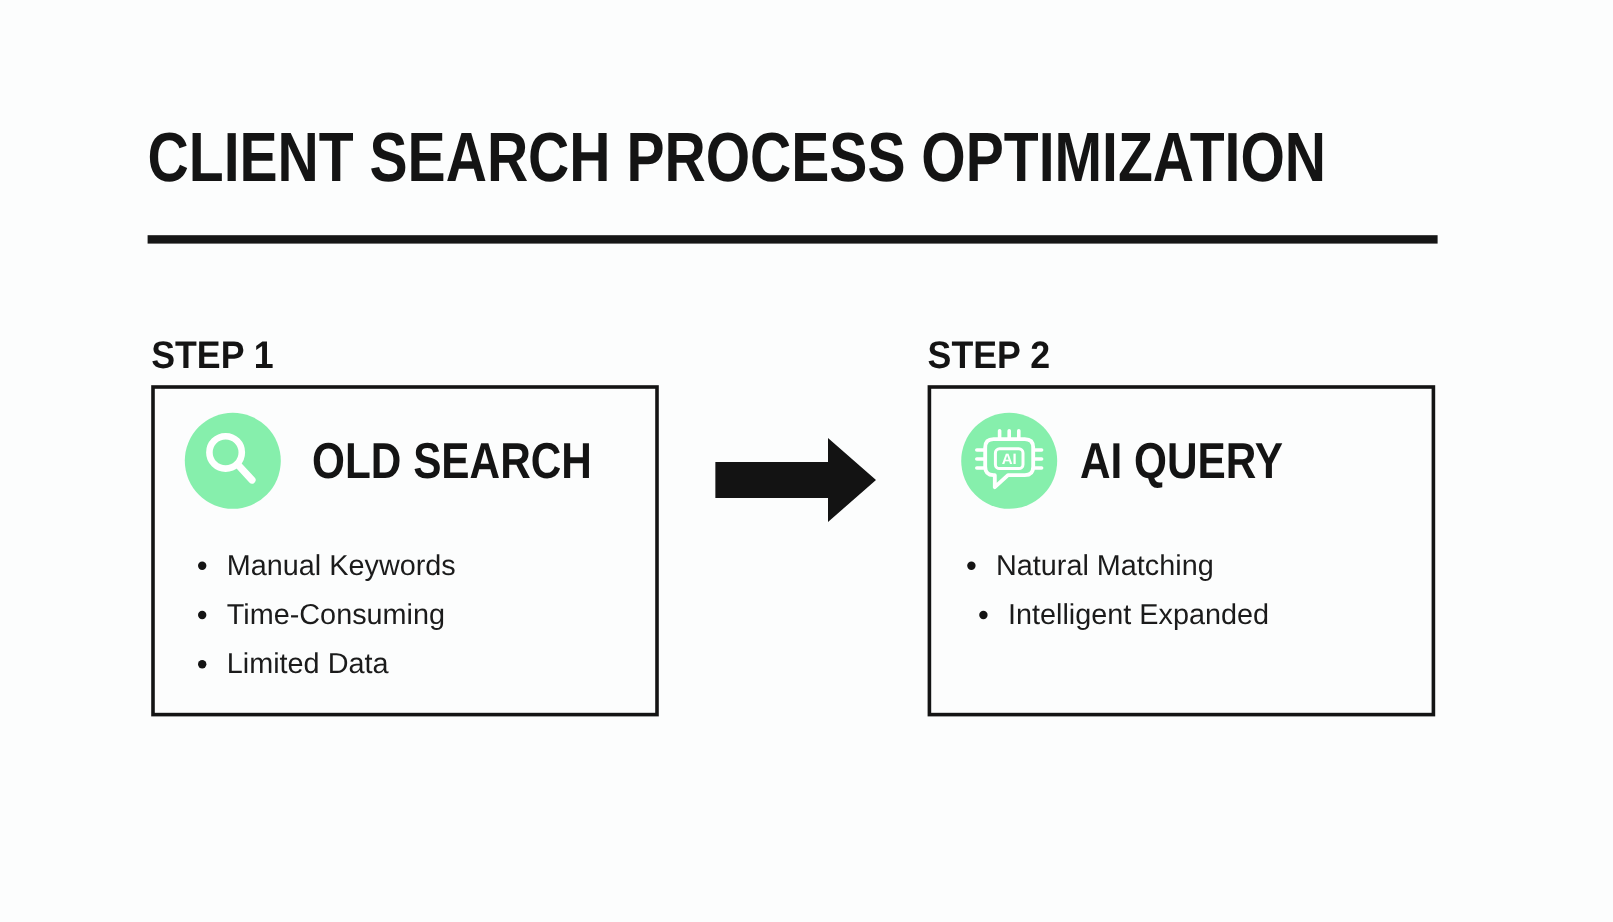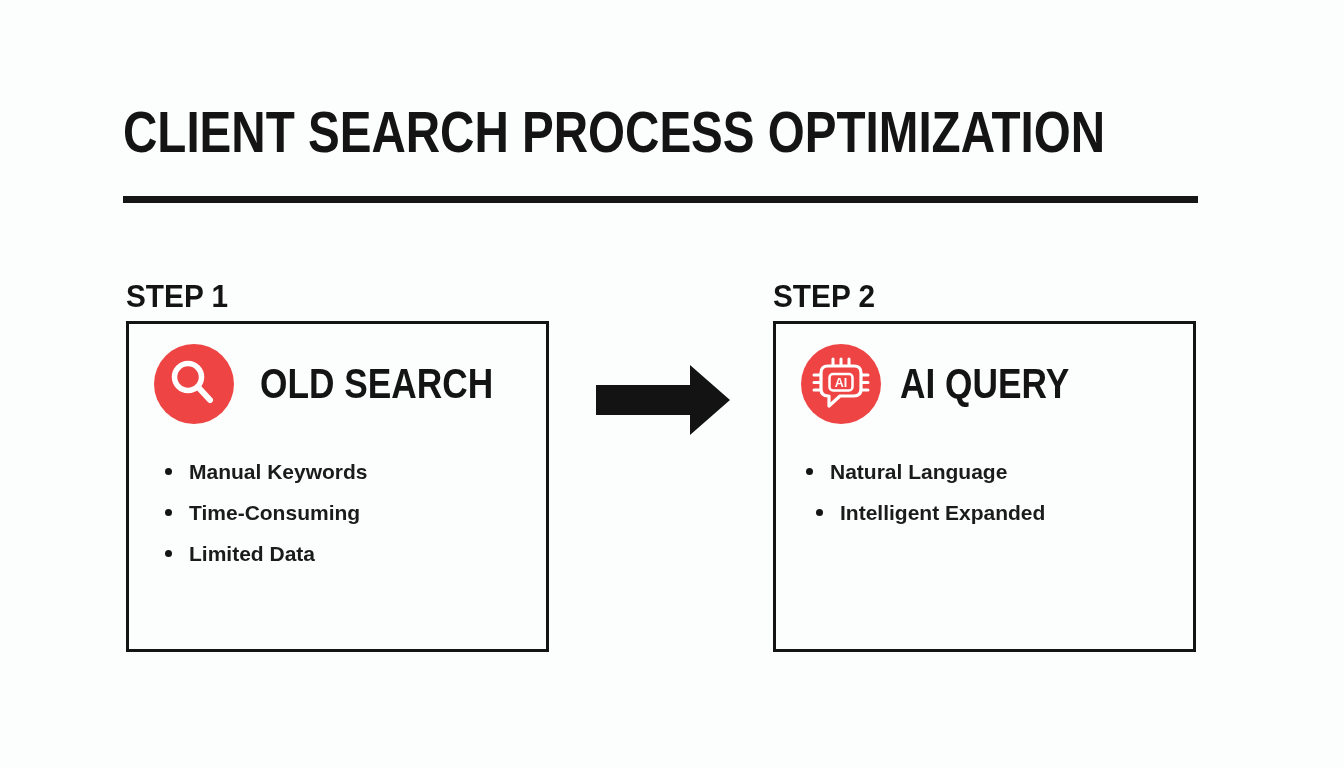--- a/index.html
+++ b/index.html
@@ -53,35 +53,35 @@
     transform: scaleX(0.93);
     transform-origin: left top;
     color: #141414;
   }
   .step-label.s1 { left: 126px; }
   .step-label.s2 { left: 773px; }
   .step-box {
     position: absolute;
     top: 321px;
     width: 423px;
-    height: 331px;
+    height: 276px;
     border: 3px solid #141414;
     box-sizing: border-box;
     background: transparent;
   }
   .step-box.b1 { left: 126px; }
   .step-box.b2 { left: 773px; }
   .icon-circle {
     position: absolute;
     left: 25px;
     top: 20px;
     width: 80px;
     height: 80px;
     border-radius: 50%;
-    background: #ef4444;
+    background: #86efac;
   }
   .icon-circle svg {
     position: absolute;
     left: 0;
     top: 0;
   }
   .box-heading {
     position: absolute;
     top: 20px;
     height: 80px;
@@ -100,22 +100,22 @@
     top: 127px;
     margin: 0;
     padding: 0;
     list-style: none;
   }
   .b1 .bullet-list { left: 36px; }
   .b2 .bullet-list { left: 30px; }
   .bullet-list li {
     position: relative;
     line-height: 41px;
-    font-size: 21px;
-    font-weight: 700;
+    font-size: 24px;
+    font-weight: 400;
     color: #1b1b1b;
     padding-left: 24px;
     white-space: nowrap;
   }
   .bullet-list li .dot {
     position: absolute;
     left: 0;
     top: 17px;
     width: 7px;
     height: 7px;
@@ -178,18 +178,18 @@
         </g>
 
         <path d="M -13,-18 h 26 q 7,0 7,7 v 16 q 0,7 -7,7 h -14 l -11,10 v -10 h -1 q -7,0 -7,-7 v -16 q 0,-7 7,-7 z" fill="none" stroke="#ffffff" stroke-width="3.2" stroke-linejoin="round"></path>
 
         <rect x="-11.5" y="-10" width="23" height="16.5" rx="3.5" fill="none" stroke="#ffffff" stroke-width="2.5"></rect>
         <text x="0" y="3" text-anchor="middle" font-size="12.5" font-weight="bold" fill="#ffffff" font-family="Liberation Sans, DejaVu Sans, sans-serif">AI</text>
       </svg>
     </span>
     <span class="box-heading">AI QUERY</span>
     <ul class="bullet-list">
-      <li><span class="dot"></span><span>Natural Language</span></li>
+      <li><span class="dot"></span><span>Natural Matching</span></li>
       <li class="indent-extra"><span class="dot"></span><span>Intelligent Expanded</span></li>
     </ul>
   </div>
 
 </div>
 
 </body></html>

